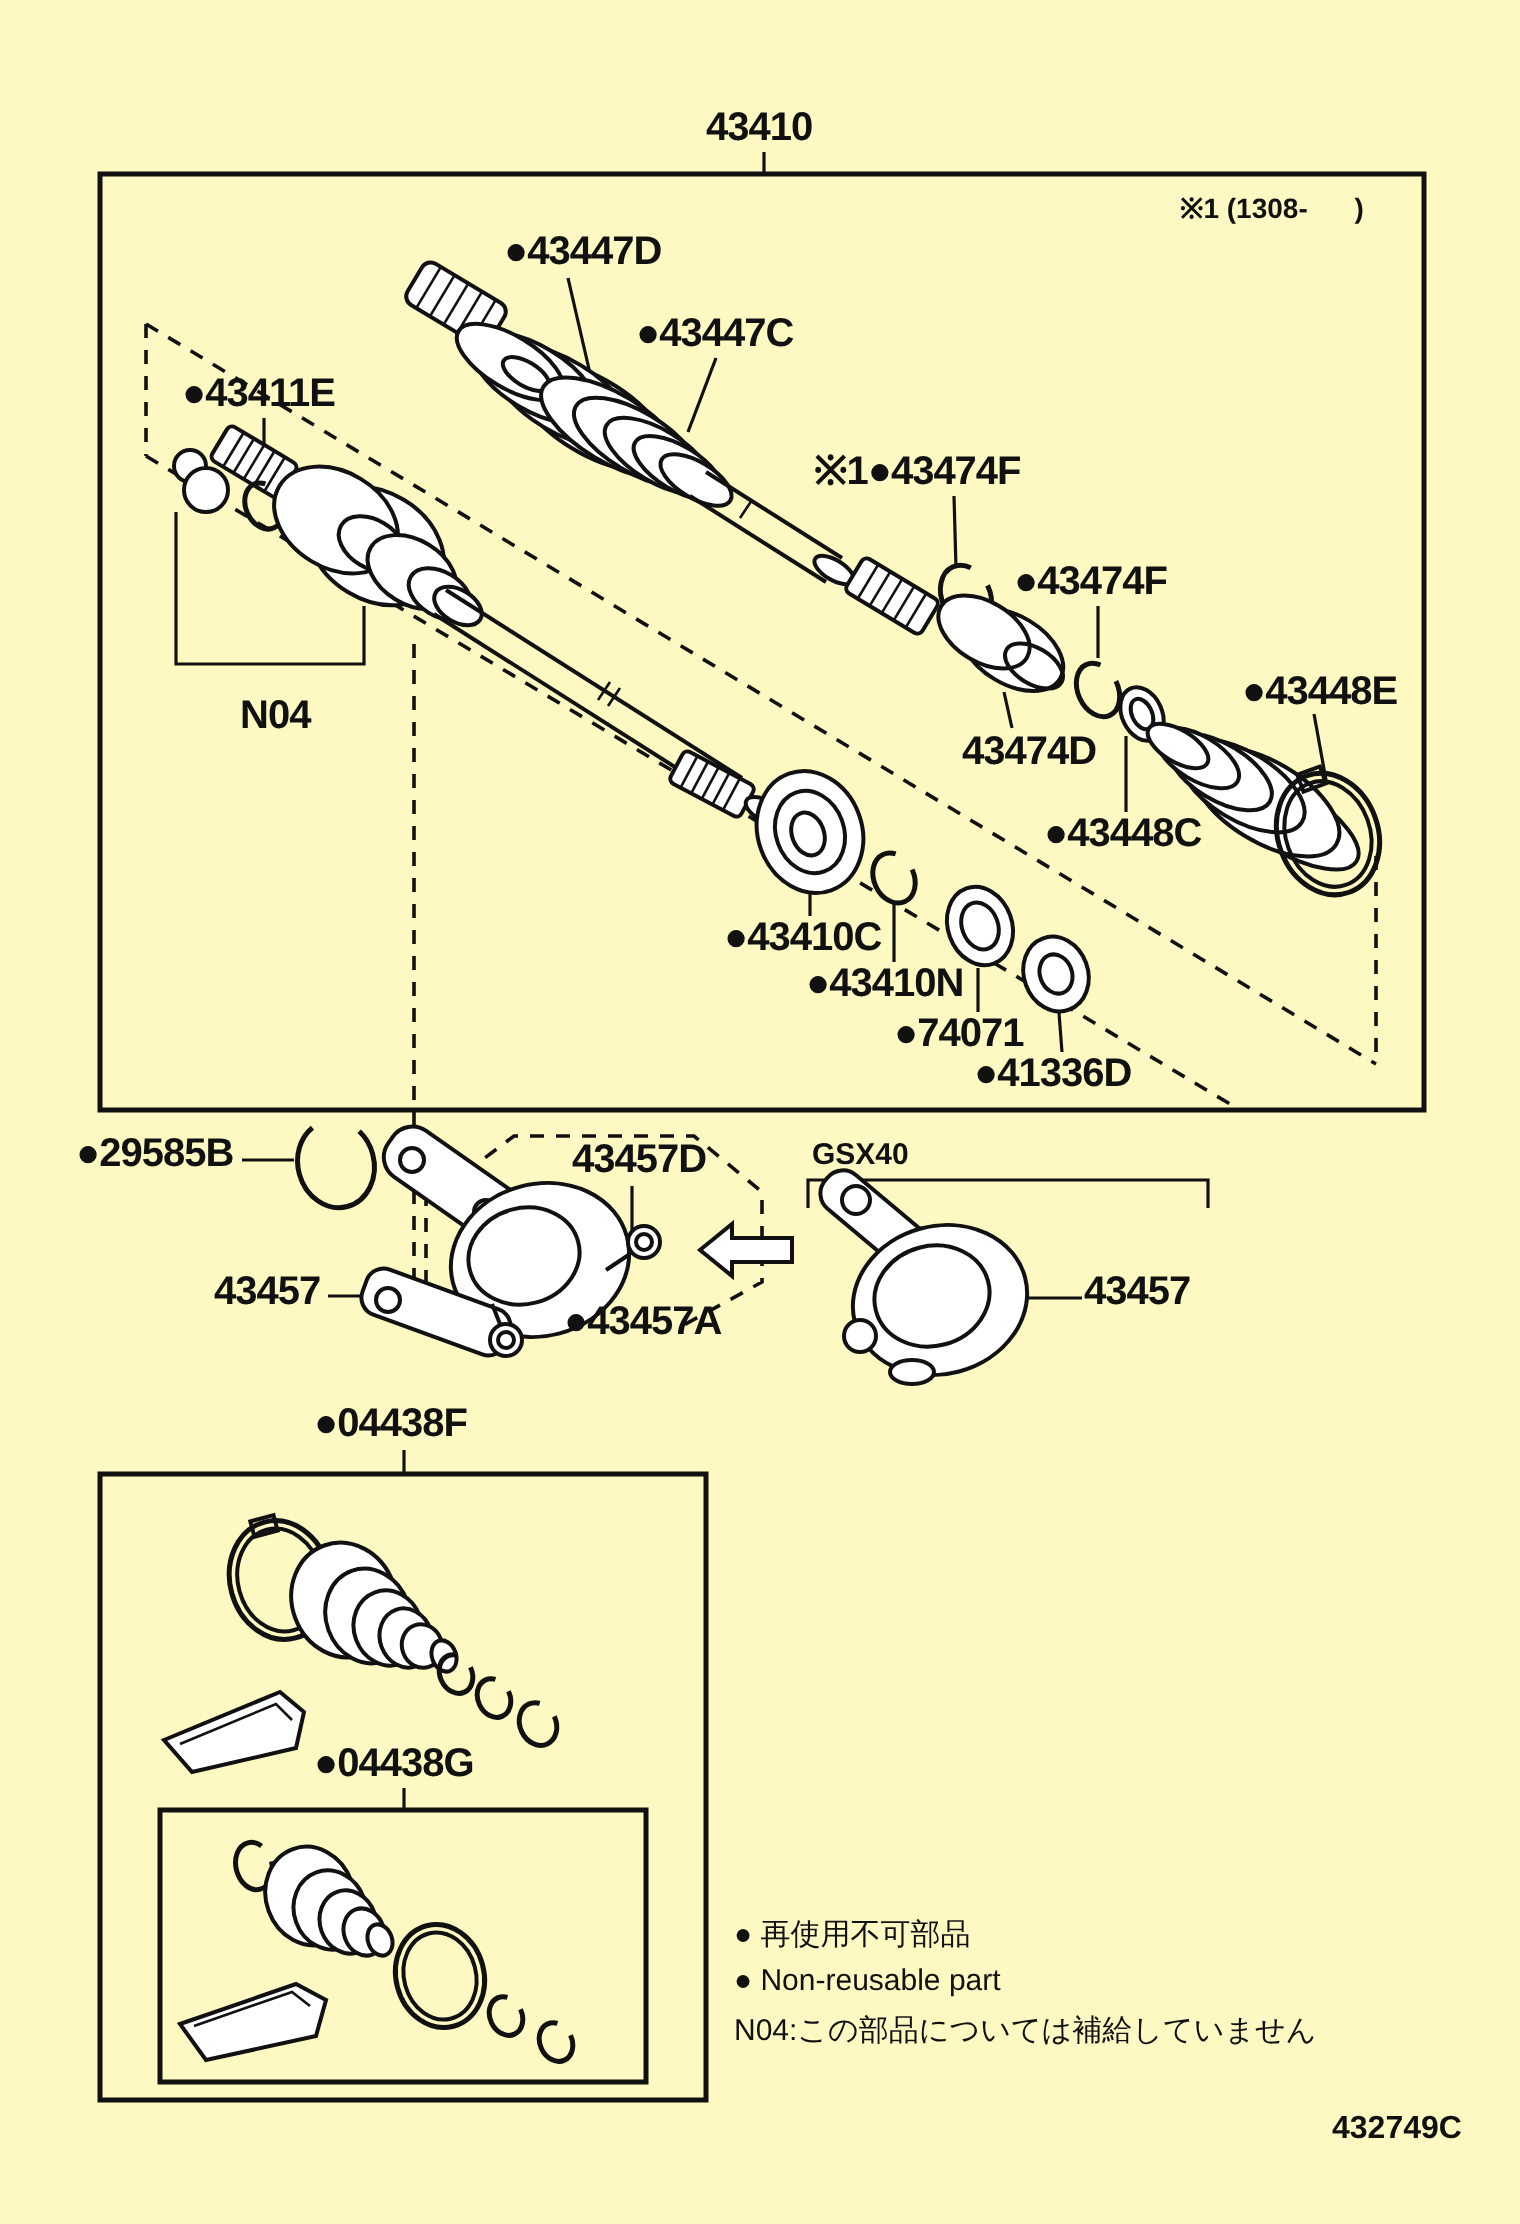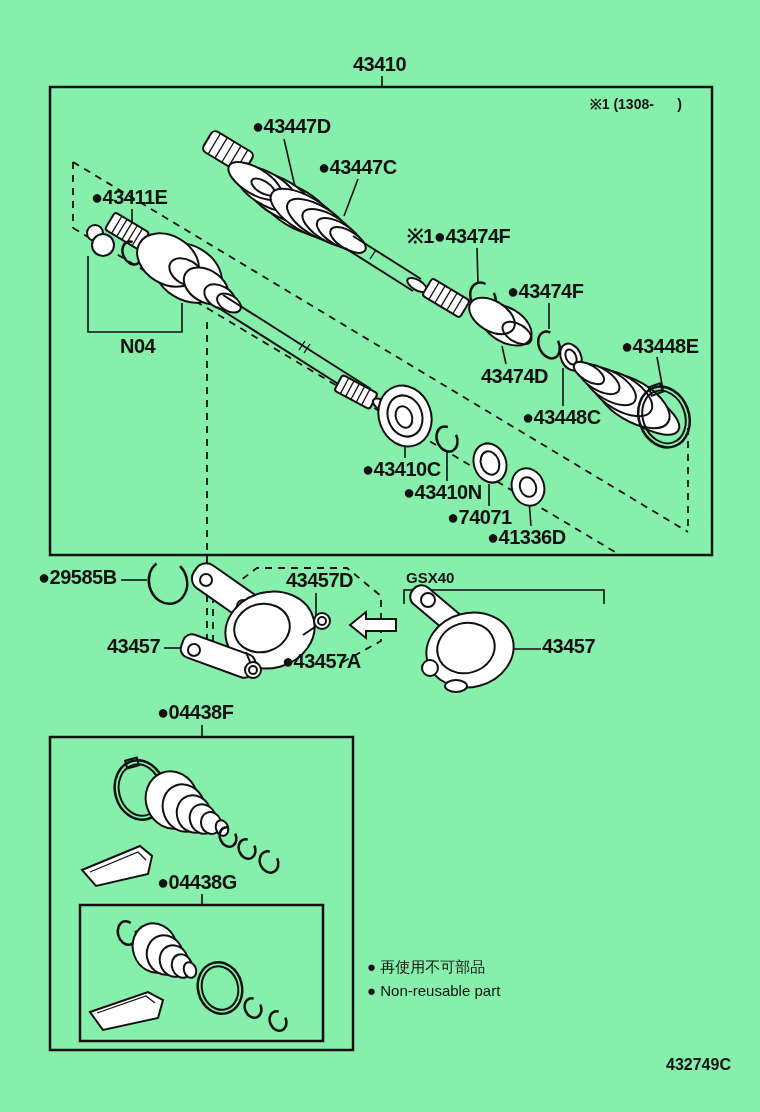--- a/index.html
+++ b/index.html
@@ -1,17 +1,17 @@
 <!DOCTYPE html>
 <html><head>
 <meta charset="utf-8">
 <style>
   html,body{margin:0;padding:0;background:#fff}
   body{width:760px;height:1112px;font-family:"Liberation Sans",sans-serif;color:#111}
-  .stage{position:relative;width:760px;height:1112px;overflow:hidden;background:#86efac}
+  .stage{position:relative;width:760px;height:1112px;overflow:hidden;background:#fef9c3}
   .stage > svg{position:absolute;left:0;top:0}
   .callout{position:absolute;font-weight:700;font-size:20px;line-height:1;letter-spacing:-0.5px;white-space:pre;color:#111}
   .callout.sm{font-size:15px;letter-spacing:0}
   .note{position:absolute;font-weight:700;font-size:14px;white-space:pre;color:#111}
   .legend-line{position:absolute;font-weight:400;font-size:15px;white-space:pre;color:#111}
   .code{position:absolute;font-weight:700;font-size:16px;letter-spacing:0;color:#111}
   .ln{stroke:#111;stroke-width:2;fill:none}
   .lnt{stroke:#111;stroke-width:2.5;fill:none}
   .lnw{stroke:#111;stroke-width:2;fill:#fff}
   .box{stroke:#111;stroke-width:2.5;fill:none}
@@ -283,33 +283,34 @@
   <div class="note" style="left:590px;top:94px">※1 (1308-      )</div>
 
   <div class="callout" style="left:252px;top:116px">●43447D</div>
   <div class="callout" style="left:318px;top:157px">●43447C</div>
   <div class="callout" style="left:91px;top:187px">●43411E</div>
   <div class="callout" style="left:407px;top:226px">※1●43474F</div>
   <div class="callout" style="left:507px;top:281px">●43474F</div>
   <div class="callout" style="left:481px;top:366px">43474D</div>
   <div class="callout" style="left:621px;top:336px">●43448E</div>
   <div class="callout" style="left:522px;top:407px">●43448C</div>
-  <div class="callout" style="left:120px;top:336px">N04</div>
+  <div class="callout" style="left:120px;top:348px">N04</div>
   <div class="callout" style="left:362px;top:459px">●43410C</div>
   <div class="callout" style="left:403px;top:482px">●43410N</div>
   <div class="callout" style="left:447px;top:507px">●74071</div>
   <div class="callout" style="left:487px;top:527px">●41336D</div>
 
   <div class="callout" style="left:38px;top:567px">●29585B</div>
   <div class="callout" style="left:286px;top:570px">43457D</div>
   <div class="callout sm" style="left:406px;top:570px">GSX40</div>
   <div class="callout" style="left:107px;top:636px">43457</div>
   <div class="callout" style="left:282px;top:651px">●43457A</div>
   <div class="callout" style="left:542px;top:636px">43457</div>
 
   <div class="callout" style="left:157px;top:702px">●04438F</div>
   <div class="callout" style="left:157px;top:872px">●04438G</div>
 
   <div class="legend-line" style="left:367px;top:958px">● 再使用不可部品</div>
   <div class="legend-line" style="left:367px;top:982px">● Non-reusable part</div>
+  <div class="legend-line" style="left:367px;top:1006px">N04:この部品については補給していません</div>
 
   <div class="code" style="left:666px;top:1056px">432749C</div>
 </div>
 
 </body></html>

